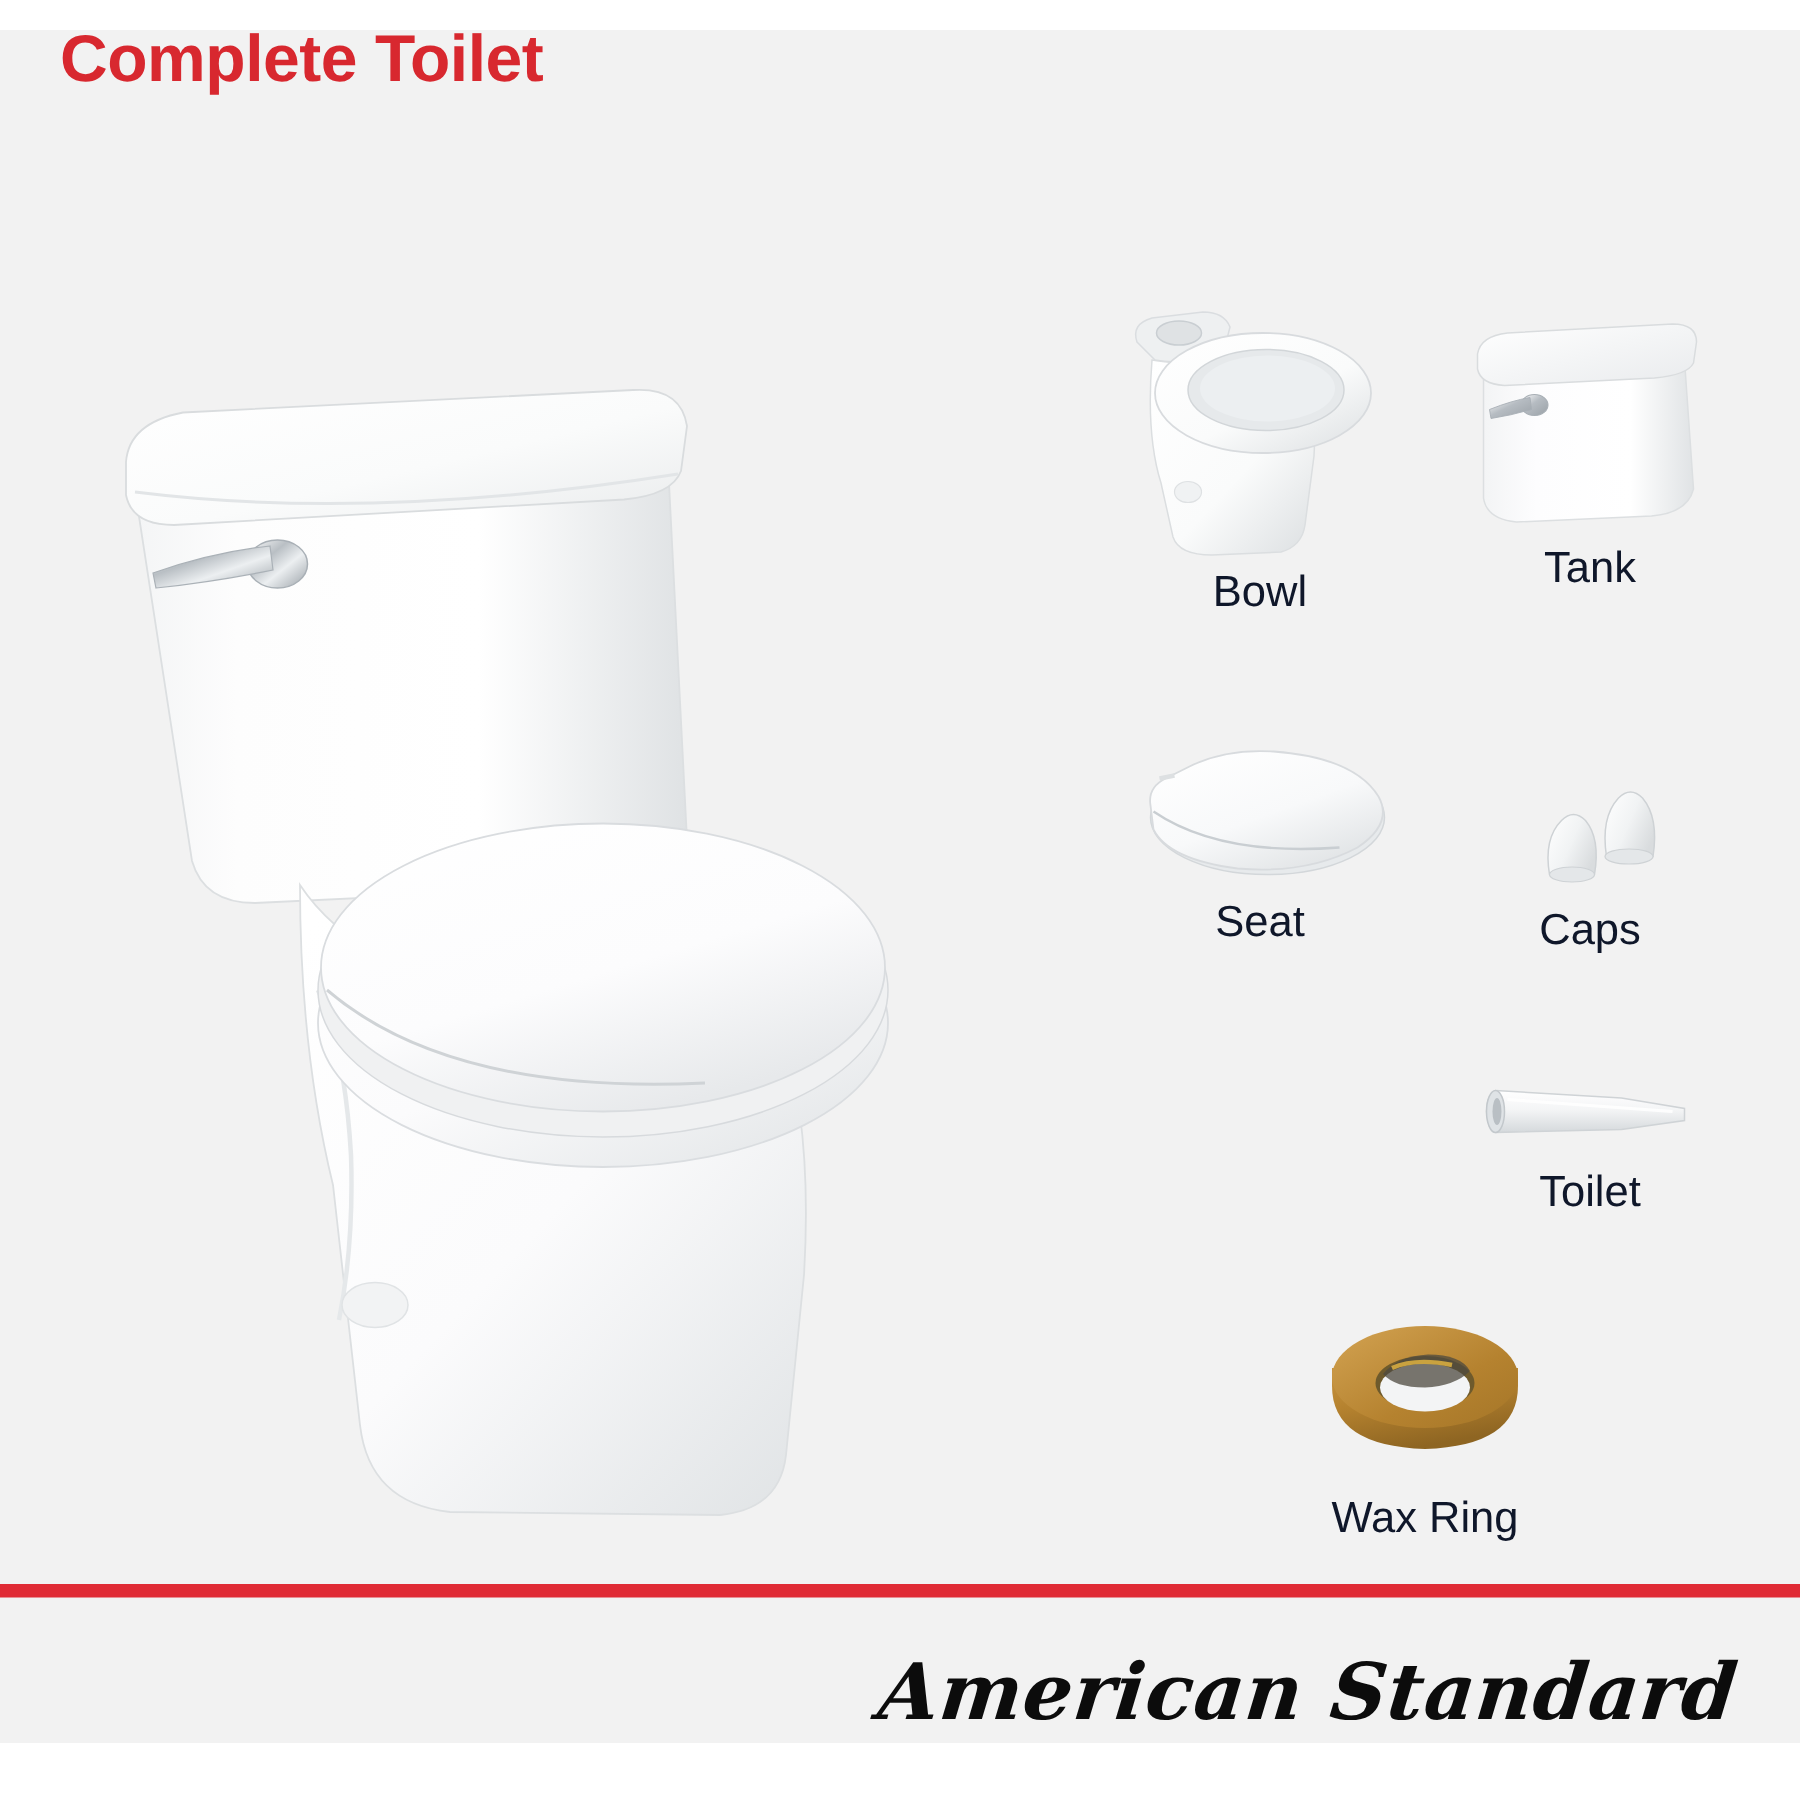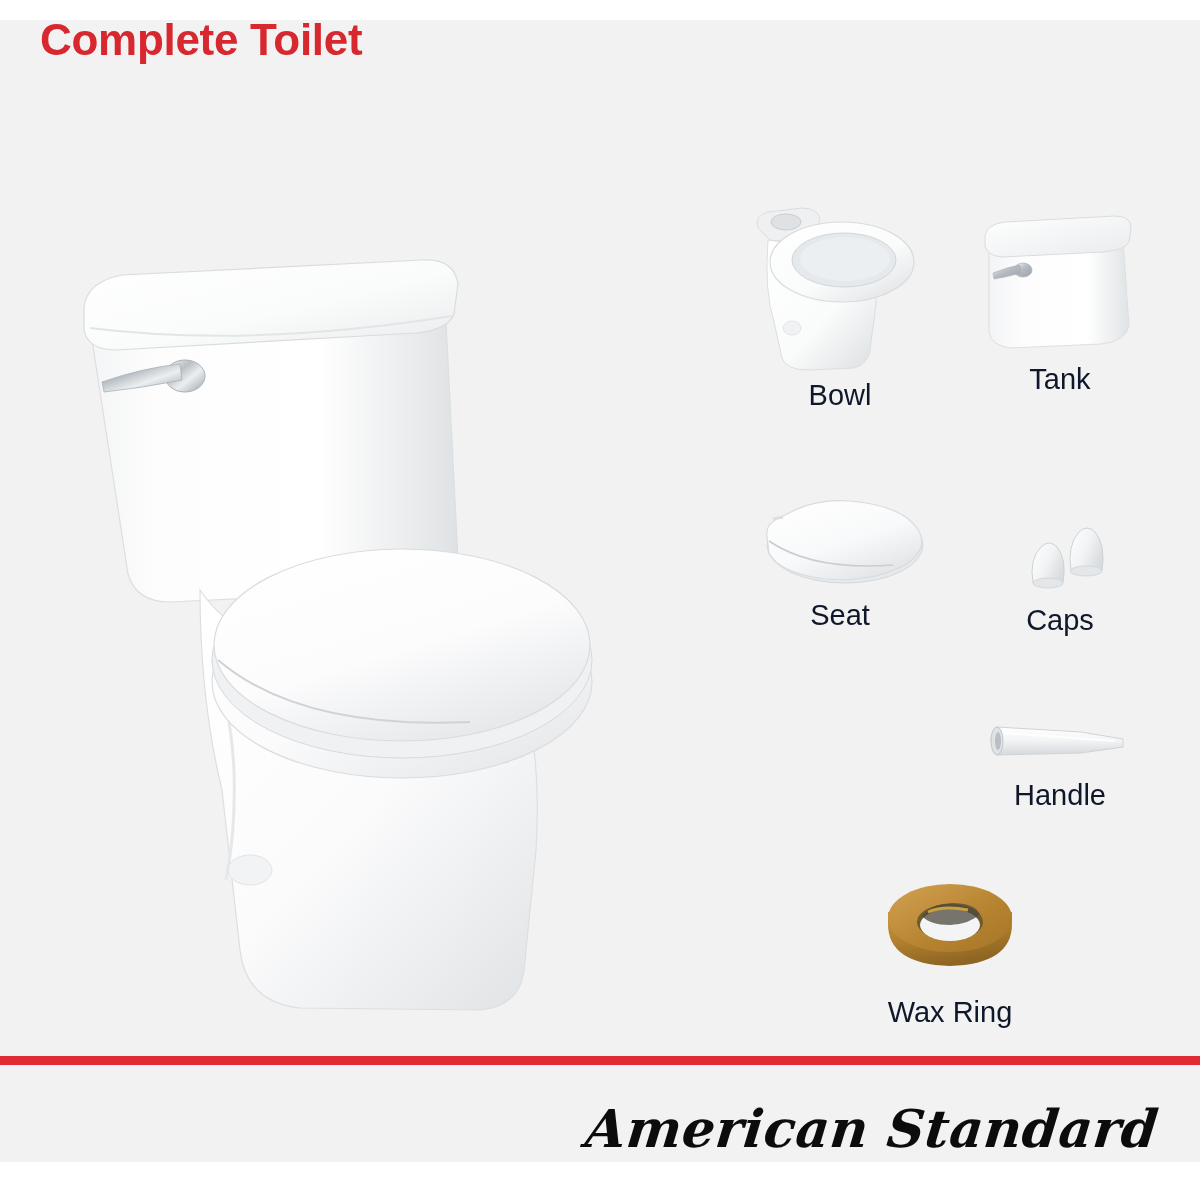--- a/index.html
+++ b/index.html
@@ -302,21 +302,21 @@
                 <stop offset="45%" stop-color="#f4f5f6"></stop>
               <stop offset="100%" stop-color="#d5d9dc"></stop>
             </linearGradient>
           </defs>
           <path d="M12,22 L96,27 L138,34 L138,42 L96,48 L12,50 Q6,44 6,36 Q6,26 12,22 Z" fill="url(#phG)" stroke="#cfd3d6" stroke-width="1"></path>
           <ellipse cx="12" cy="36" rx="6" ry="14" fill="#dfe3e6" stroke="#c3c8cc" stroke-width="1"></ellipse>
           <ellipse cx="13" cy="36" rx="3" ry="9" fill="#b9bfc4"></ellipse>
           <path d="M20,28 L130,36" stroke="#ffffff" stroke-width="2" opacity="0.9"></path>
         </svg>
       </div>
-      <div class="part-label">Handle</div>
+      <div class="part-label">Toilet</div>
     </div>
 
     <div class="part cell-wax">
       <div class="part-art art-wax">
         <svg viewBox="0 0 160 120" xmlns="http://www.w3.org/2000/svg">
           <defs>
             <linearGradient id="waxG" x1="0" y1="0" x2="0.4" y2="1">
               <stop offset="0%" stop-color="#c99541"></stop>
                 <stop offset="45%" stop-color="#b5822f"></stop>
               <stop offset="100%" stop-color="#8e6522"></stop>

